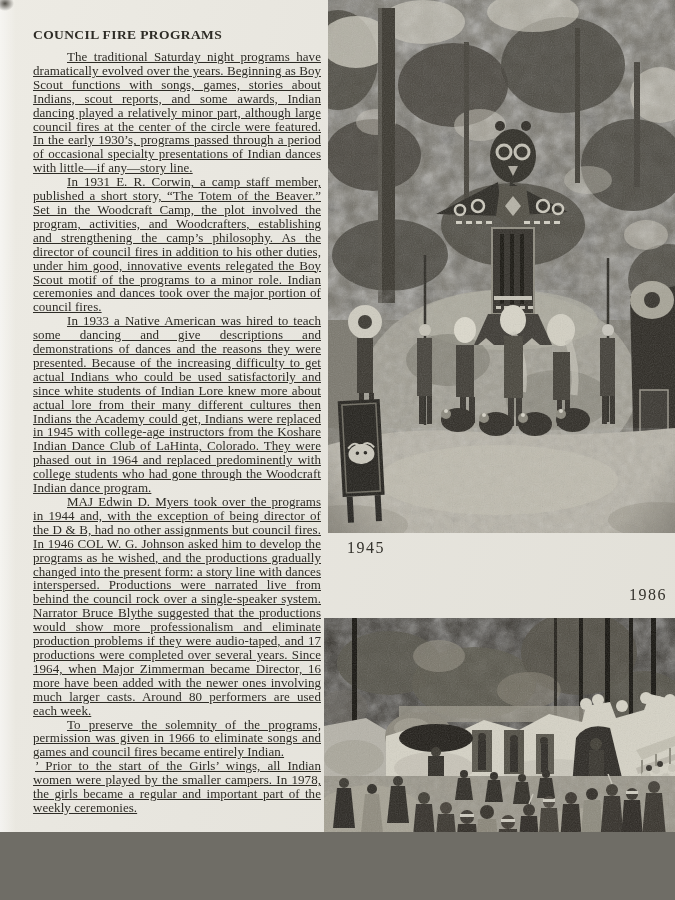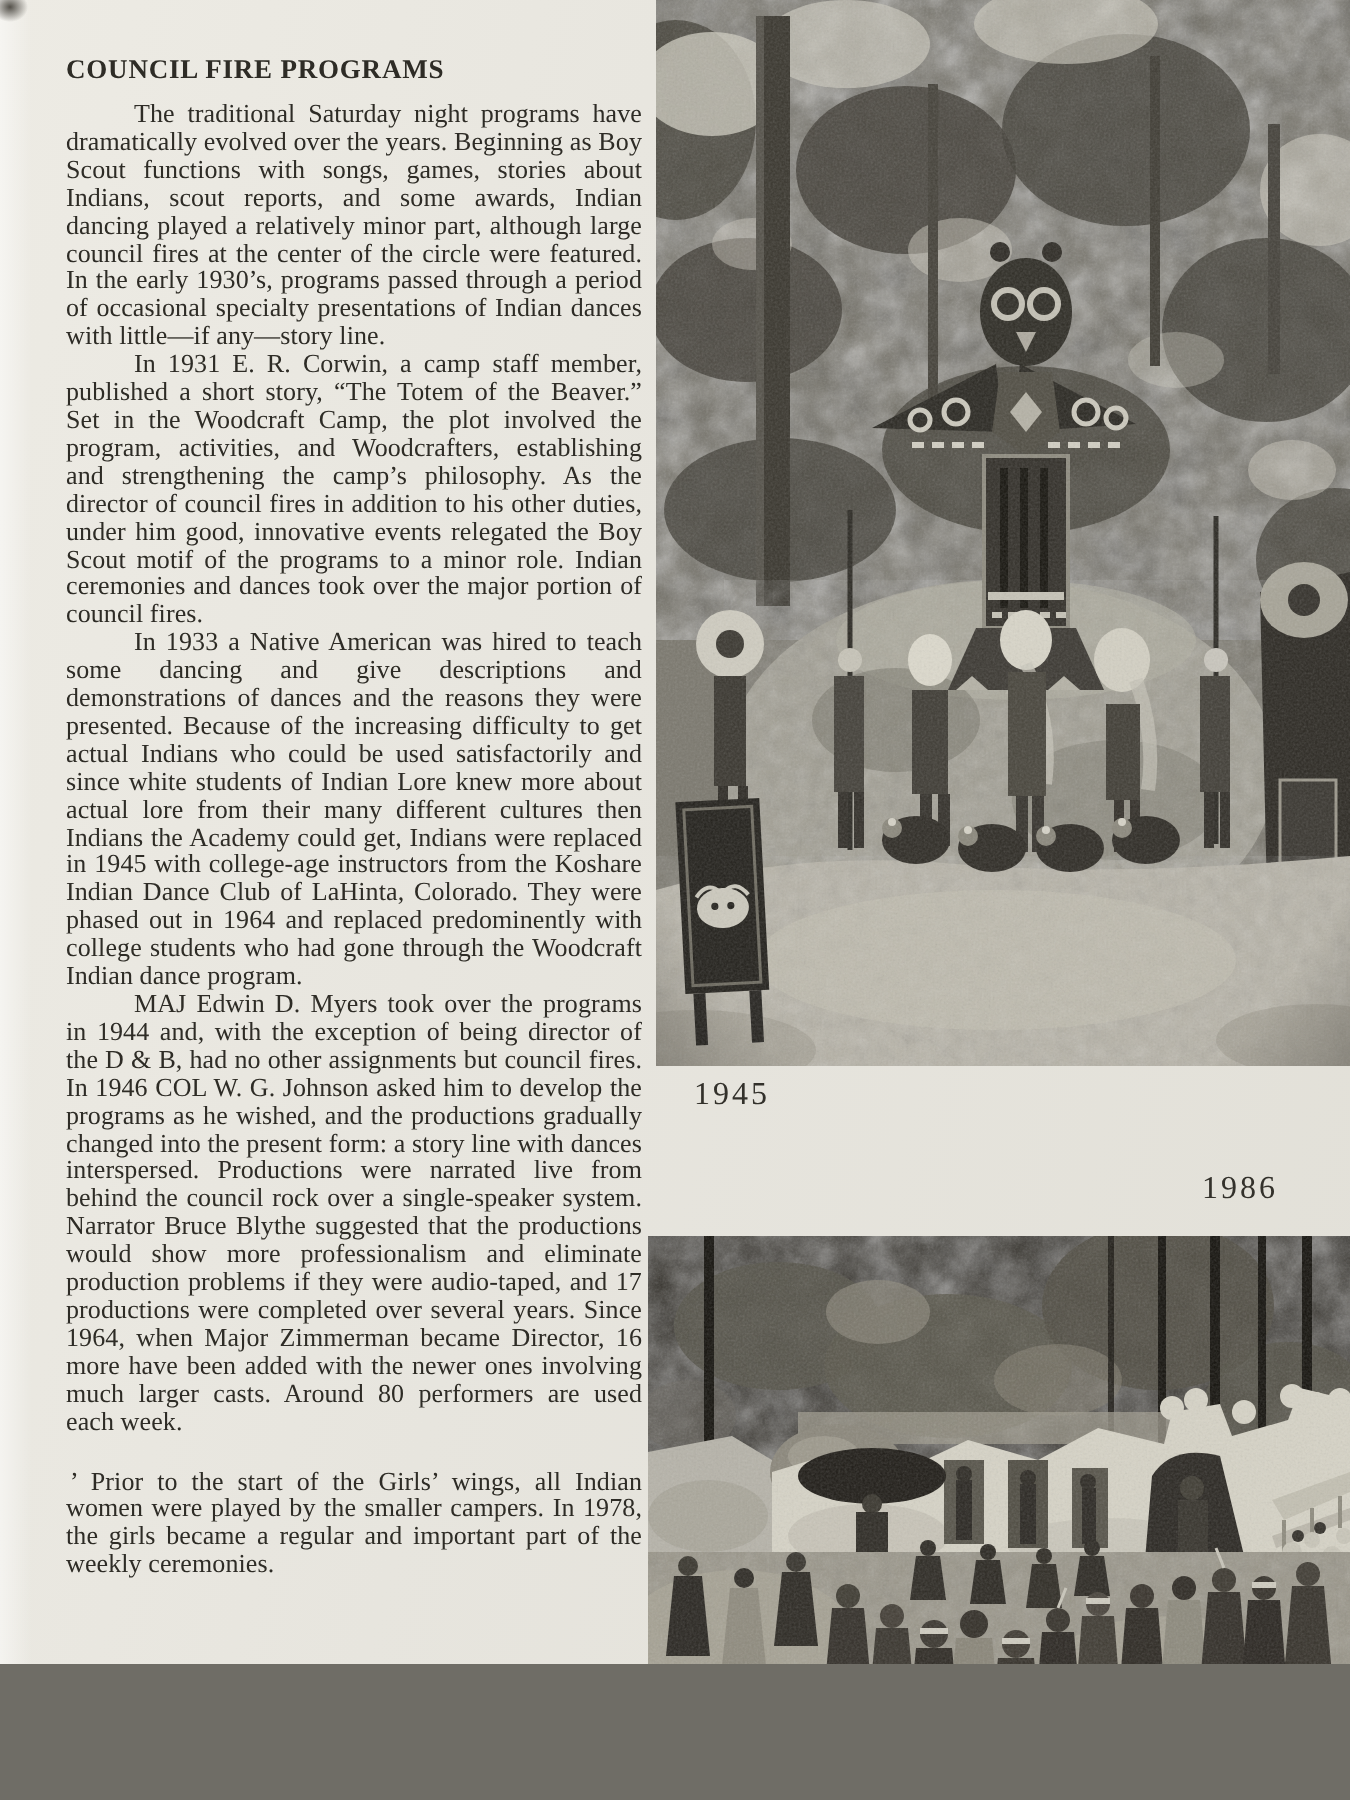--- a/index.html
+++ b/index.html
@@ -12,30 +12,30 @@
     content:"";position:absolute;left:0;top:0;bottom:0;width:16px;
     background:linear-gradient(90deg,rgba(255,255,255,.5),rgba(255,255,255,0));
     pointer-events:none;
   }
   .smudge{position:absolute;left:-4px;top:-4px;width:18px;height:15px;
     background:radial-gradient(closest-side,#54514a,rgba(84,81,74,0));}
   .title{position:absolute;left:33px;top:27px;font-size:13.5px;font-weight:bold;
     letter-spacing:.4px;white-space:nowrap;}
   .text-col{position:absolute;left:33px;top:50px;width:288px;
     font-size:13px;line-height:13.9px;text-align:justify;
-    letter-spacing:.05px;}
+    letter-spacing:.05px;text-decoration:underline;}
   .text-col p{margin:0;text-indent:34px;hyphens:auto;-webkit-hyphens:auto;}
-  .text-col p.flush{text-indent:2px;margin-top:16px;}
+  .text-col p.flush{text-indent:2px;}
   figure{position:absolute;margin:0;padding:0;}
   #photo1{left:328px;top:0;width:347px;height:533px;}
   #photo2{left:324px;top:618px;width:351px;height:282px;}
   figure svg{display:block;width:100%;height:100%;}
   .caption{position:absolute;font-size:16px;letter-spacing:1.5px;color:#33312b;}
   #cap1945{left:347px;top:539px;}
-  #cap1986{left:601px;top:586px;}
+  #cap1986{left:629px;top:586px;}
   .pageno{position:absolute;left:293px;top:859px;font-size:13.5px;font-weight:bold;color:#33312b;margin-top:32px;}
 </style>
 </head>
 <body>
 
 <svg width="0" height="0" style="position:absolute" aria-hidden="true">
   <defs>
     <filter id="grain" x="0%" y="0%" width="100%" height="100%">
       <feTurbulence type="fractalNoise" baseFrequency="0.9" numOctaves="2" seed="3"></feTurbulence>
       <feColorMatrix type="saturate" values="0"></feColorMatrix>
@@ -59,20 +59,21 @@
 <div class="page">
   <div class="smudge"></div>
 
   <div class="title">COUNCIL FIRE PROGRAMS</div>
 
   <div class="text-col">
     <p>The traditional Saturday night programs have dramatically evolved over the years. Beginning as Boy Scout functions with songs, games, stories about Indians, scout reports, and some awards, Indian dancing played a relatively minor part, although large council fires at the center of the circle were featured. In the early 1930’s, programs passed through a period of occasional specialty presentations of Indian dances with little—if any—story line.</p>
     <p>In 1931 E. R. Corwin, a camp staff member, published a short story, “The Totem of the Beaver.” Set in the Woodcraft Camp, the plot involved the program, activities, and Woodcrafters, establishing and strengthening the camp’s philosophy. As the director of council fires in addition to his other duties, under him good, innovative events relegated the Boy Scout motif of the programs to a minor role. Indian ceremonies and dances took over the major portion of council fires.</p>
     <p>In 1933 a Native American was hired to teach some dancing and give descriptions and demonstrations of dances and the reasons they were presented. Because of the increasing difficulty to get actual Indians who could be used satisfactorily and since white students of Indian Lore knew more about actual lore from their many different cultures then Indians the Academy could get, Indians were replaced in 1945 with college-age instructors from the Koshare Indian Dance Club of LaHinta, Colorado. They were phased out in 1964 and replaced predominently with college students who had gone through the Woodcraft Indian dance program.</p>
     <p>MAJ Edwin D. Myers took over the programs in 1944 and, with the exception of being director of the D &amp; B, had no other assignments but council fires. In 1946 COL W. G. Johnson asked him to develop the programs as he wished, and the productions gradually changed into the present form: a story line with dances interspersed. Productions were narrated live from behind the council rock over a single-speaker system. Narrator Bruce Blythe suggested that the productions would show more professionalism and eliminate production problems if they were audio-taped, and 17 productions were completed over several years. Since 1964, when Major Zimmerman became Director, 16 more have been added with the newer ones involving much larger casts. Around 80 performers are used each week.</p>
+    <p>To preserve the solemnity of the programs, permission was given in 1966 to eliminate songs and games and council fires became entirely Indian.</p>
     <p class="flush">’  Prior to the start of the Girls’ wings, all Indian women were played by the smaller campers. In 1978, the girls became a regular and important part of the weekly ceremonies.</p>
   </div>
 
   <figure id="photo1">
     <svg viewBox="0 0 347 533" preserveAspectRatio="none">
       <rect width="347" height="533" fill="#7b786e"></rect>
       <g>
         <rect width="347" height="320" fill="#6e6b61"></rect>
         <rect width="347" height="320" filter="url(#mottle)" opacity="0.75"></rect>
         <ellipse cx="45" cy="155" rx="48" ry="36" fill="#44413a" opacity=".85"></ellipse>

